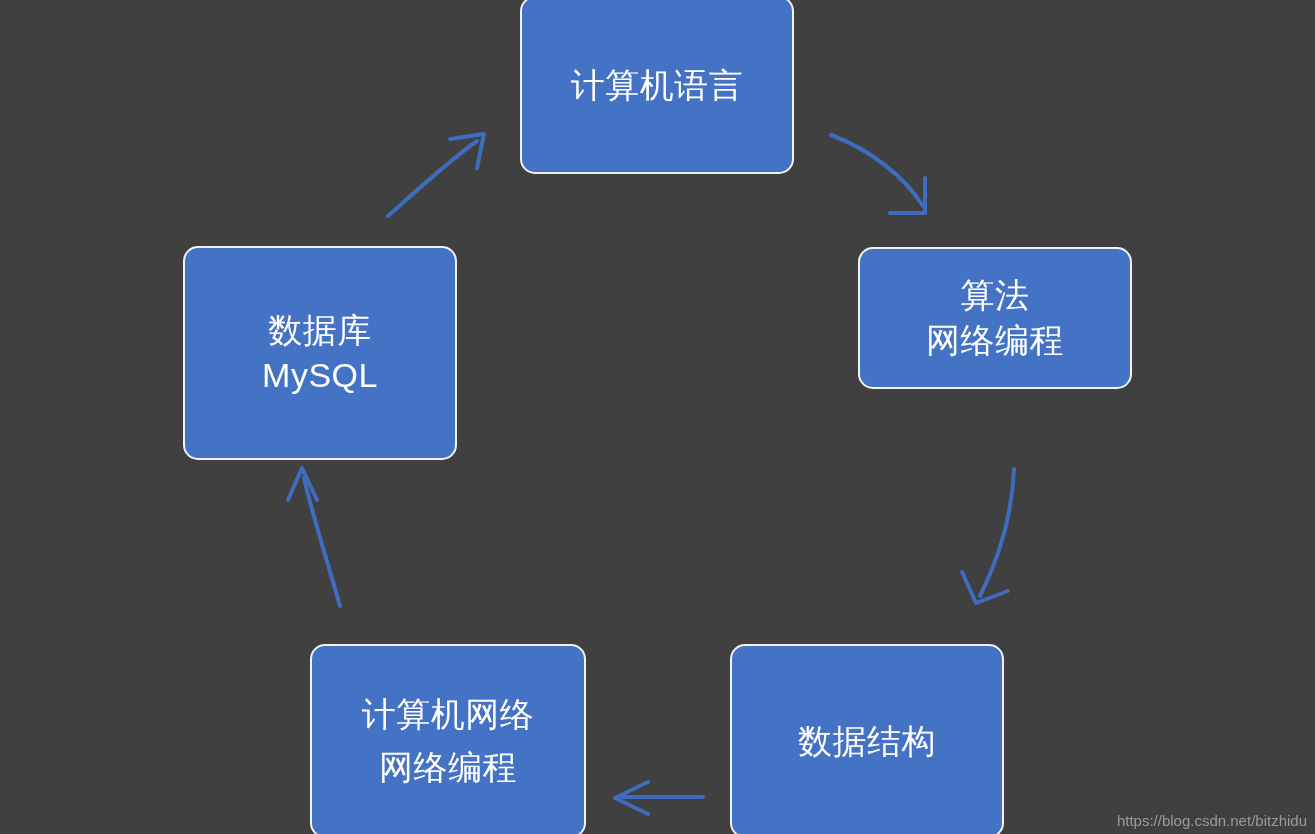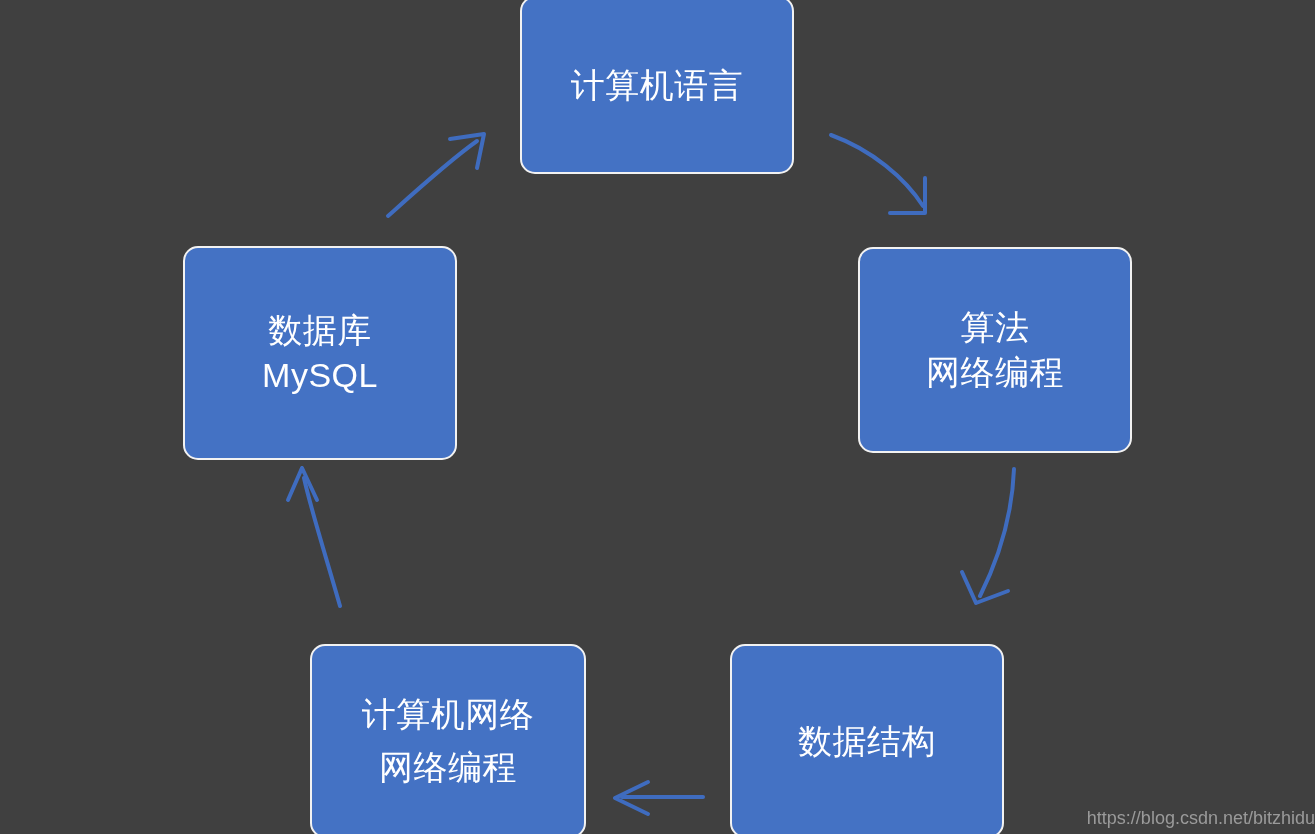--- a/index.html
+++ b/index.html
@@ -39,32 +39,32 @@
   .node .line {
     display: block;
     font-size: 34px;
     line-height: 1.32;
     letter-spacing: 0.5px;
     white-space: nowrap;
     color: #FFFFFF;
   }
   
   #node-language     { left: 520px; top: -4px;  width: 274px; height: 178px; }
-  #node-algorithm    { left: 858px; top: 247px; width: 274px; height: 206px; }
+  #node-algorithm    { left: 858px; top: 247px; width: 274px; height: 142px; }
   #node-os           { left: 730px; top: 644px; width: 274px; height: 194px; }
   #node-network      { left: 310px; top: 644px; width: 276px; height: 194px; }
   #node-database     { left: 183px; top: 246px; width: 274px; height: 214px; }
 
   #node-os .line, #node-network .line { line-height: 1.55; }
 
   #watermark {
     position: absolute;
-    right: 0;
+    right: 8px;
     bottom: 5px;
-    font-size: 18px;
+    font-size: 15px;
     color: #9A9A9A;
     font-family: "Liberation Sans", "DejaVu Sans", sans-serif;
     white-space: nowrap;
     text-align: right;
   }
 </style>
 </head>
 <body>
 
 <div id="canvas">

